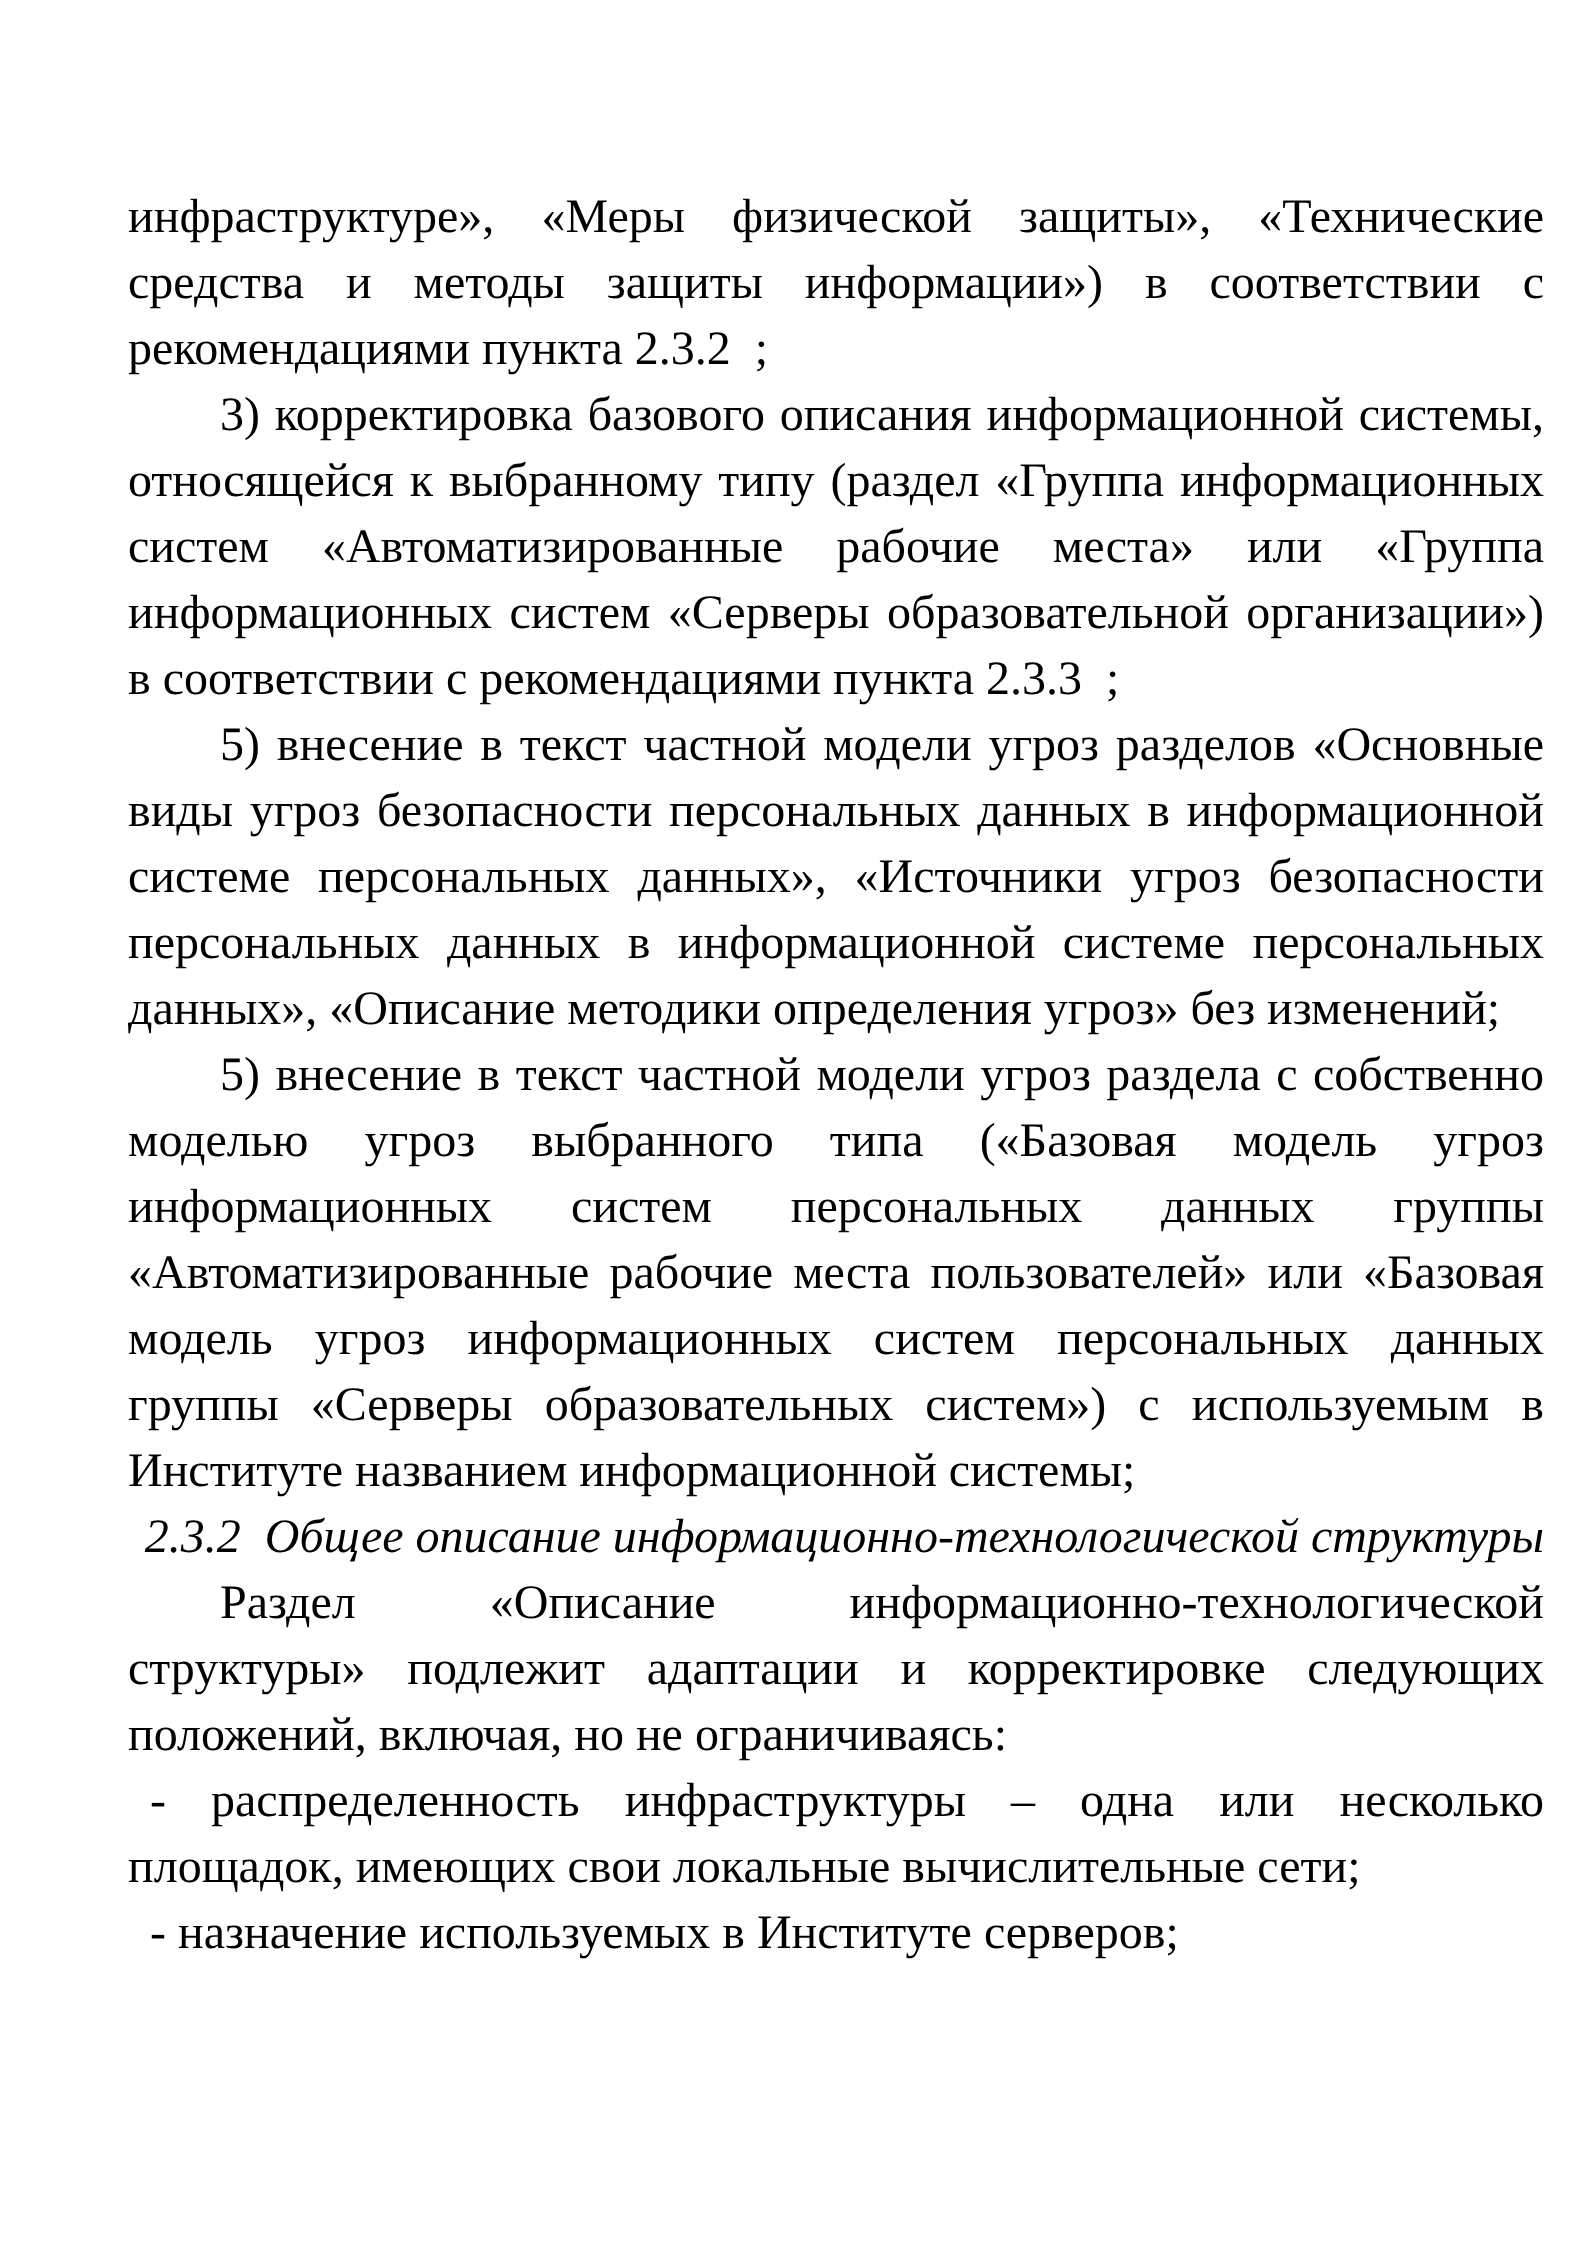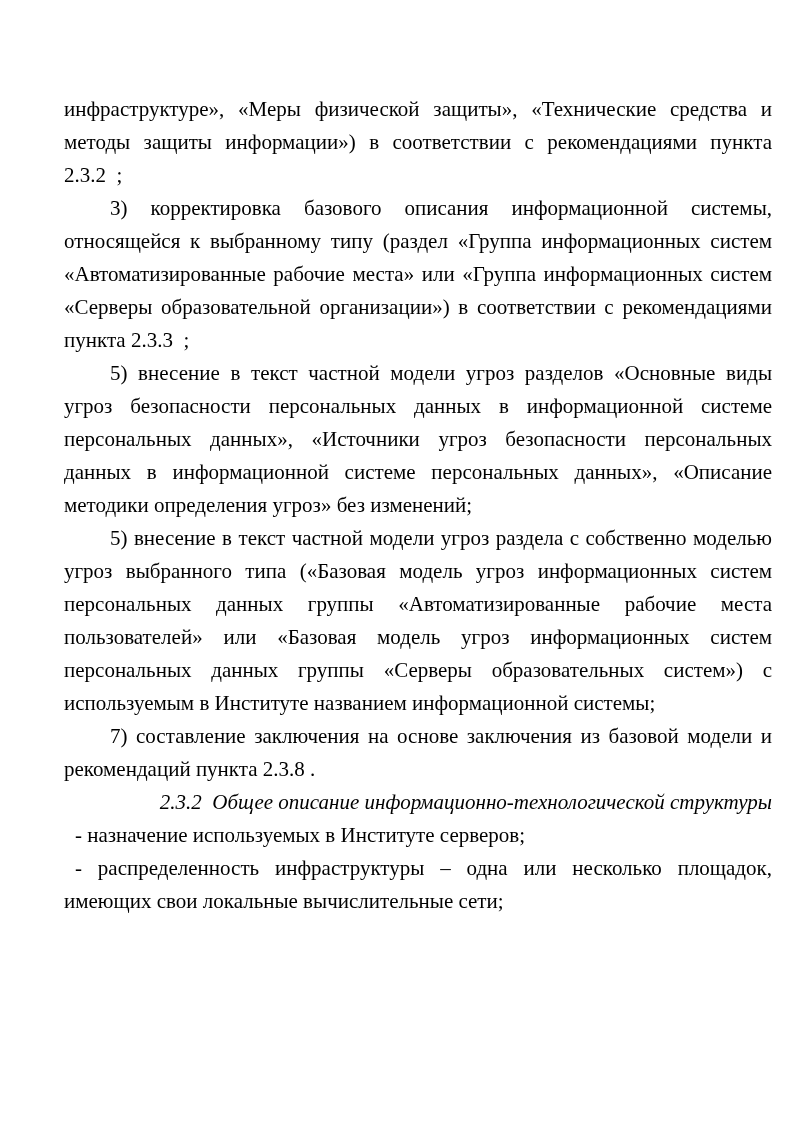--- a/index.html
+++ b/index.html
@@ -23,21 +23,21 @@
     width: 708px;
     font-size: 20px;
     line-height: 33px;
     text-align: justify;
     text-justify: inter-word;
     hyphens: none;
   }
   .content p, .content h3 {
     margin: 0;
     padding: 0;
-    font-size: 21px;
+    font-size: 24px;
     line-height: 33px;
     font-weight: normal;
   }
   .body-par {
     text-indent: 46px;
   }
   .no-indent {
     text-indent: 0;
   }
   .section-heading {
@@ -60,23 +60,23 @@
 
     <p class="body-par no-indent">инфраструктуре», «Меры физической защиты», «Технические средства и методы защиты информации») в соответствии с рекомендациями пункта 2.3.2&nbsp;&nbsp;;</p>
 
     <p class="body-par">3) корректировка базового описания информационной системы, относящейся к выбранному типу (раздел «Группа информационных систем «Автоматизированные рабочие места» или «Группа информационных систем «Серверы образовательной организации») в соответствии с рекомендациями пункта 2.3.3&nbsp;&nbsp;;</p>
 
     <p class="body-par">5) внесение в текст частной модели угроз разделов «Основные виды угроз безопасности персональных данных в информационной системе персональных данных», «Источники угроз безопасности персональных данных в информационной системе персональных данных», «Описание методики определения угроз» без изменений;</p>
 
     <p class="body-par">5) внесение в текст частной модели угроз раздела с собственно моделью угроз выбранного типа («Базовая модель угроз информационных систем персональных данных группы «Автоматизированные рабочие места пользователей» или «Базовая модель угроз информационных систем персональных данных группы «Серверы образовательных систем») с используемым в Институте названием информационной системы;</p>
 
 
-    <p class="body-par">7) составление заключения на основе заключения из базовой модели и рекомендаций пункта 2.3.8&nbsp;.</p>
 
     <h3 class="section-heading">2.3.2&nbsp; Общее описание информационно-технологической структуры</h3>
 
+    <p class="body-par">Раздел «Описание информационно-технологической структуры» подлежит адаптации и корректировке следующих положений, включая, но не ограничиваясь:</p>
+
+    <p class="dash-item">- распределенность инфраструктуры – одна или несколько площадок, имеющих свои локальные вычислительные сети;</p>
 
     <p class="dash-item">- назначение используемых в Институте серверов;</p>
-
-    <p class="dash-item">- распределенность инфраструктуры – одна или несколько площадок, имеющих свои локальные вычислительные сети;</p>
 
   </div>
 </div>
 
 </body></html>

